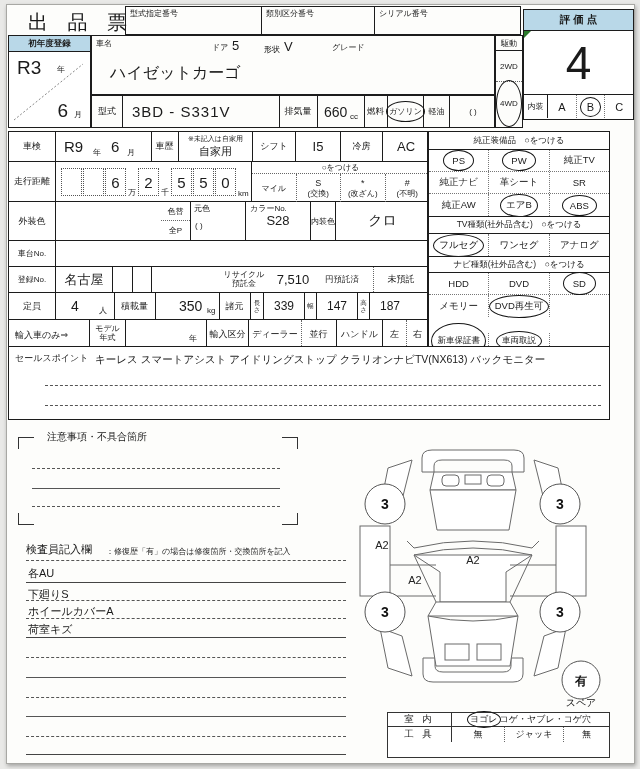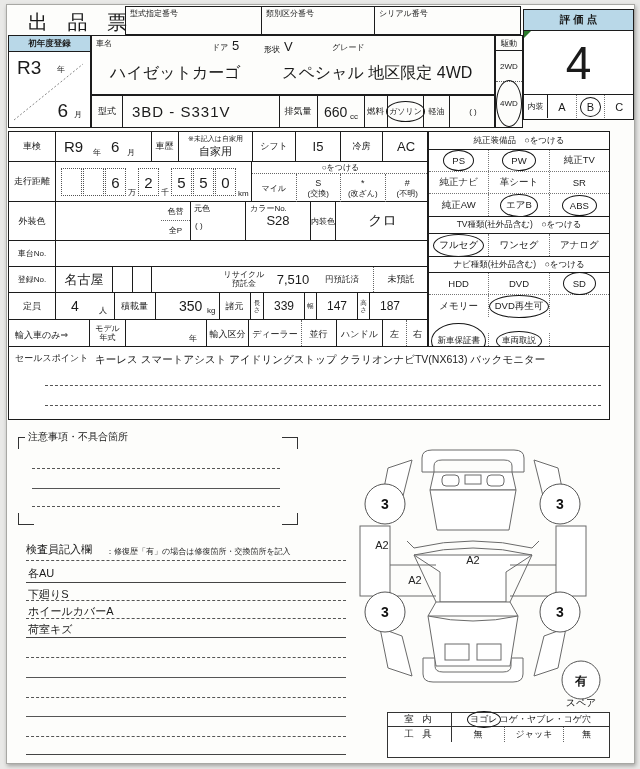--- a/index.html
+++ b/index.html
@@ -71,21 +71,20 @@
   </div>
 
   <div class="a bd" style="left:91px;top:35px;width:404px;height:60px">
     <span class="a lbl" style="left:4px;top:3px">車名</span>
     <span class="a lbl" style="left:120px;top:7px">ドア</span>
     <span class="a" style="left:140px;top:2px;font-size:13px">5</span>
     <span class="a lbl" style="left:172px;top:9px">形状</span>
     <span class="a" style="left:192px;top:3px;font-size:13px">V</span>
     <span class="a lbl" style="left:240px;top:7px">グレード</span>
     <span class="a" style="left:18px;top:27px;font-size:16px">ハイゼットカーゴ</span>
-    <span class="a" style="left:190px;top:27px;font-size:16px">スペシャル  地区限定  4WD</span>
   </div>
 
   <div class="a bd" style="left:495px;top:35px;width:28px;height:93px">
     <div class="c lbl" style="height:15px;border-bottom:1px solid #1c1c1c">駆動</div>
     <div class="c" style="height:30px;font-size:8px">2WD</div>
     <div class="c" style="height:44px;font-size:8px;border-top:1px dotted #666">
       <span class="circled tight" style="padding:17px 1px">4WD</span>
     </div>
   </div>
 
@@ -308,21 +307,21 @@
   </div>
 
   <div class="a bd2" style="left:8px;top:347px;width:602px;height:73px;background:#fff;border-top:none">
     <span class="a" style="left:6px;top:5px;font-size:9px">セールスポイント</span>
     <span class="a b" style="left:86px;top:6px;font-size:10.5px">キーレス  スマートアシスト  アイドリングストップ  クラリオンナビTV(NX613)  バックモニター</span>
     <div class="a hrd" style="left:36px;top:38px;width:556px"></div>
     <div class="a hrd" style="left:36px;top:58px;width:556px"></div>
   </div>
 
   <div class="a" style="left:18px;top:430px;width:280px;height:95px">
-    <span class="a b" style="left:7px;top:0;font-size:10px;background:#fdfdfb;padding:0 3px;z-index:2">注意事項・不具合箇所</span>
+    <span class="a b" style="left:26px;top:0;font-size:10px;background:#fdfdfb;padding:0 3px;z-index:2">注意事項・不具合箇所</span>
     <div class="a" style="left:0;top:7px;width:16px;height:12px;border-left:1.5px solid #333;border-top:1.5px solid #333"></div>
     <div class="a" style="left:264px;top:7px;width:16px;height:12px;border-right:1.5px solid #333;border-top:1.5px solid #333"></div>
     <div class="a" style="left:0;top:83px;width:16px;height:12px;border-left:1.5px solid #333;border-bottom:1.5px solid #333"></div>
     <div class="a" style="left:264px;top:83px;width:16px;height:12px;border-right:1.5px solid #333;border-bottom:1.5px solid #333"></div>
     <div class="a hrd" style="left:14px;top:38px;width:248px"></div>
     <div class="a hr" style="left:14px;top:58px;width:248px;border-top-color:#555"></div>
     <div class="a hrd" style="left:14px;top:76px;width:248px"></div>
   </div>
 
   <div class="a" style="left:24px;top:540px;width:325px;height:218px">

